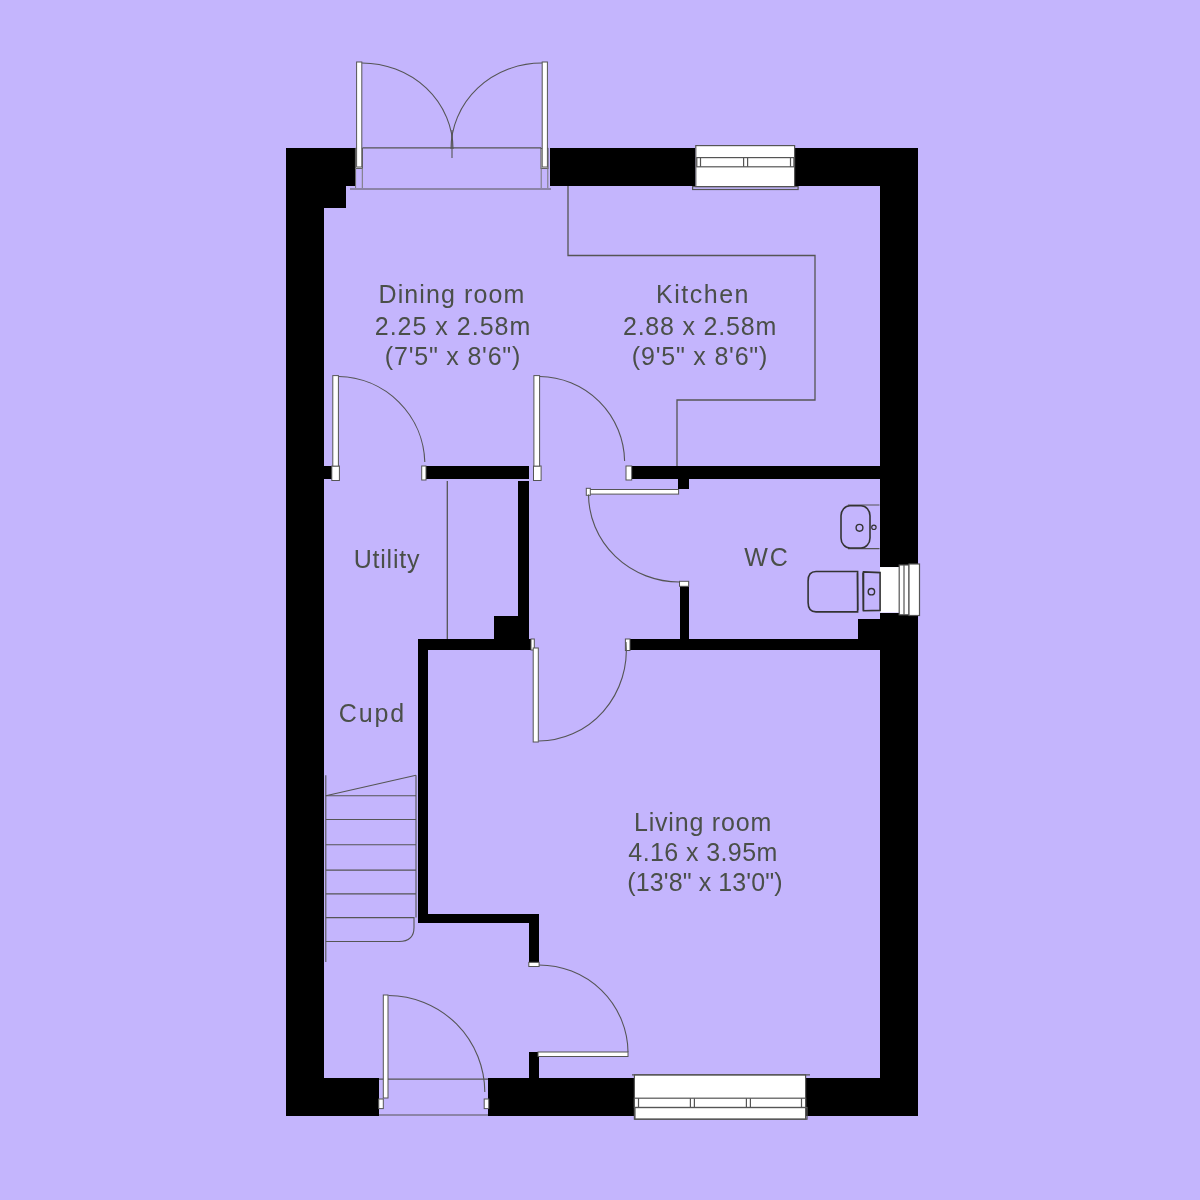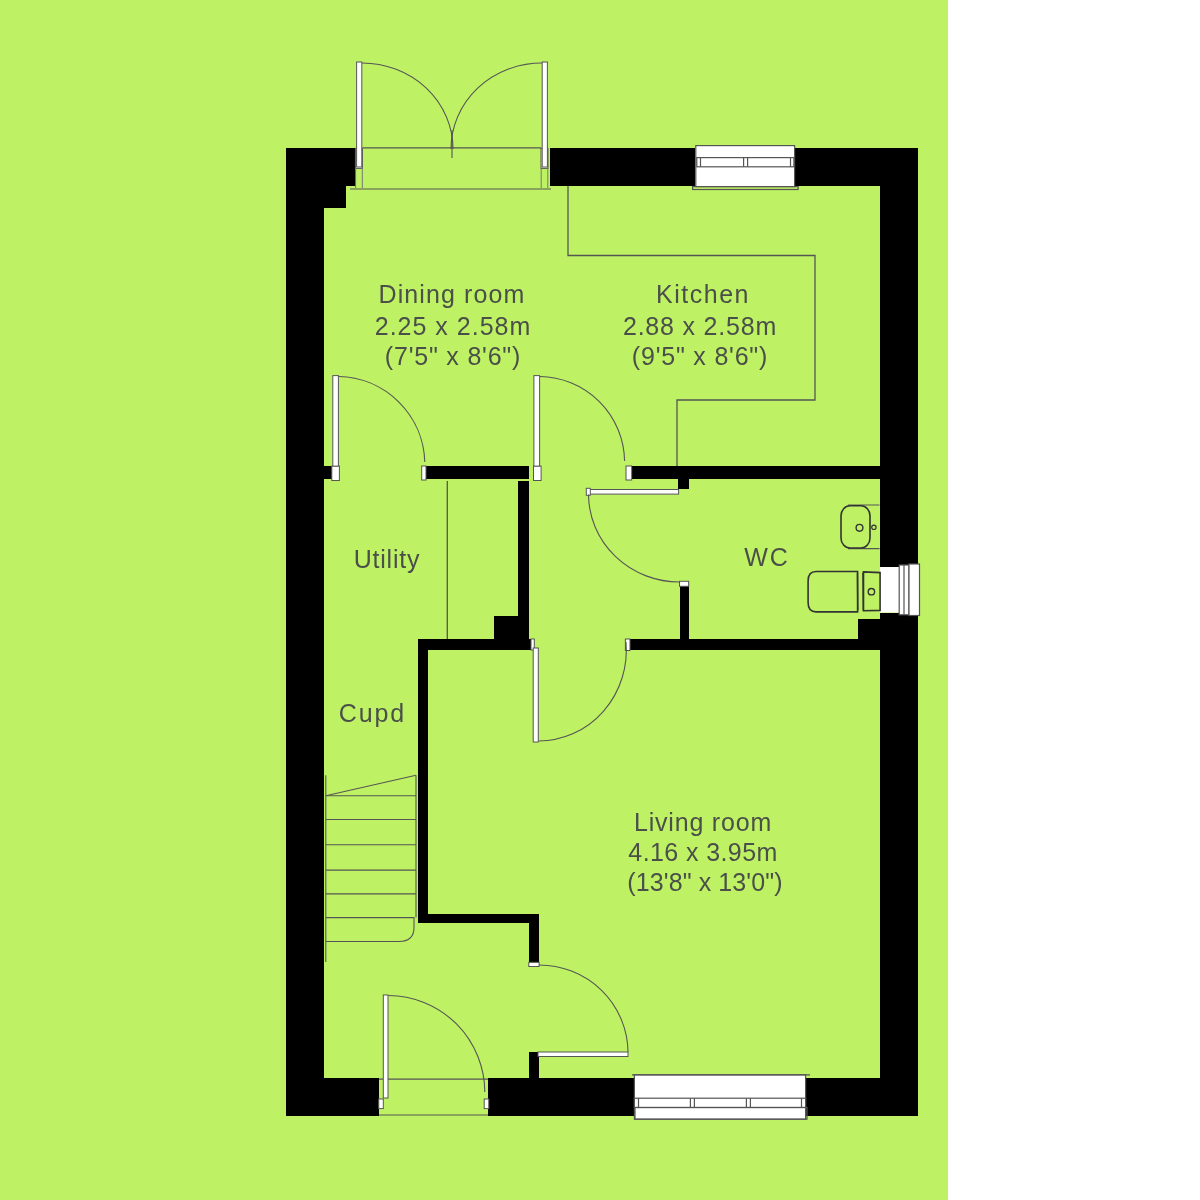--- a/index.html
+++ b/index.html
@@ -1,16 +1,16 @@
 <!DOCTYPE html>
 <html><head>
 <meta charset="utf-8">
 <style>
   html,body{margin:0;padding:0;background:#ffffff;}
-  #page{position:relative;width:948px;height:1200px;background:#bef264;overflow:hidden;}
+  #page{position:relative;width:1200px;height:1200px;background:#c4b5fd;overflow:hidden;}
   svg{position:absolute;left:0;top:0;transform:translateZ(0);will-change:transform;}
   text{font-family:"Liberation Sans", sans-serif;fill:#4a4f49;}
 </style>
 </head>
 <body>
 <div id="page">
 <svg width="1200" height="1200" viewBox="0 0 1200 1200">
 <g shape-rendering="crispEdges">
 
 <rect x="286" y="148" width="70" height="38" fill="#000"></rect>

